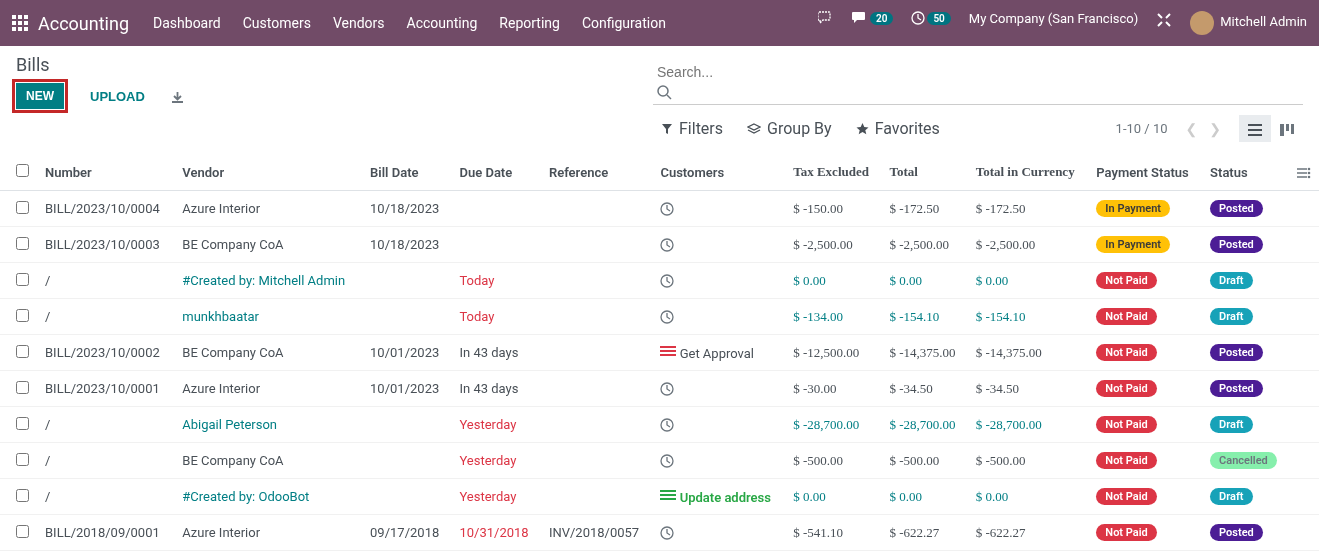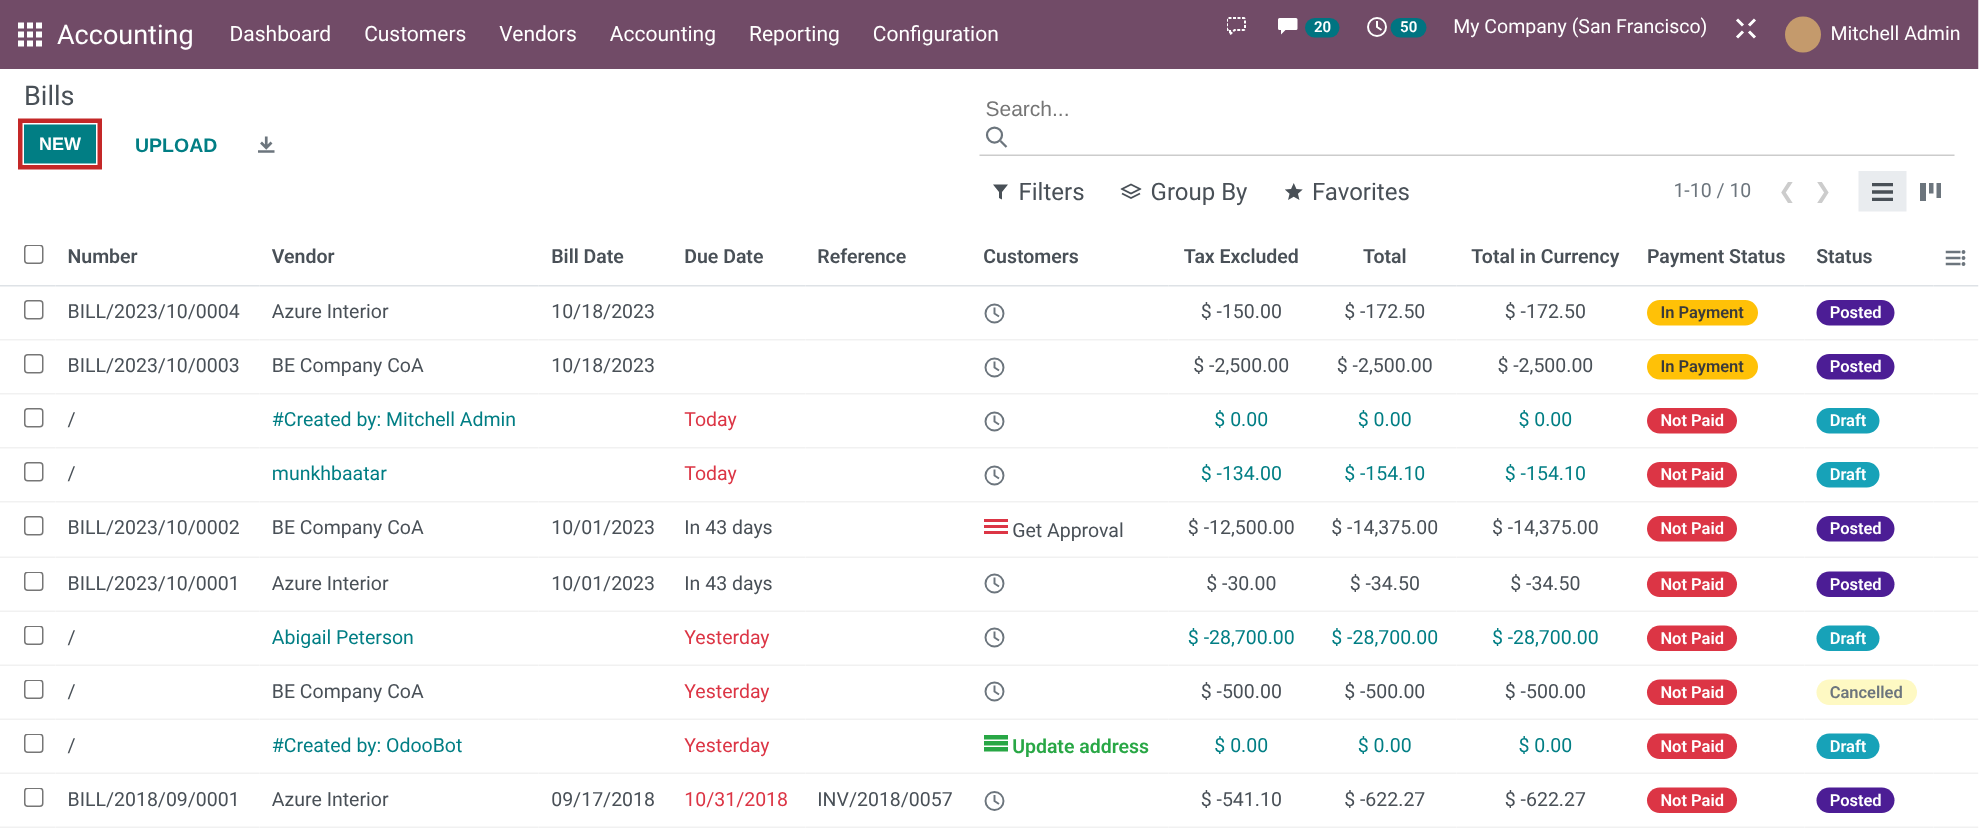--- a/index.html
+++ b/index.html
@@ -31,33 +31,33 @@
 .filter-btns { display: flex; gap: 24px; padding-left: 8px; }
 .filter-btn { color: #495057; cursor: pointer; display: flex; align-items: center; gap: 6px; font-size: 16px; }
 .pager-area { display: flex; align-items: center; gap: 14px; color: #6c757d; }
 .pager-arrows { display: flex; gap: 4px; }
 .pager-arrow { color: #ccc; cursor: pointer; padding: 4px; font-size: 14px; }
 .view-switch { display: flex; }
 .view-btn { padding: 6px 9px; cursor: pointer; color: #6c757d; }
 .view-btn.active { background: #e9ecef; }
 table { width: 100%; border-collapse: collapse; margin-top: 12px; }
 th { text-align: left; padding: 10px 8px; font-weight: 600; color: #495057; border-bottom: 1px solid #dee2e6; font-size: 13px; }
-th.num, td.num { text-align: center; }
+th.num, td.num { text-align: left; font-family: Liberation Serif, serif; }
 td { padding: 9px 8px; border-bottom: 1px solid #f1f1f1; font-size: 13px; color: #495057; }
 .chk-col { width: 30px; padding-left: 16px; }
 .link { color: #017e84; }
 .red { color: #dc3545; }
 .activity-icon { color: #6c757d; }
 .activity-green { color: #28a745; font-weight: 600; }
 .pill { display: inline-block; padding: 2px 9px; border-radius: 12px; font-size: 11px; font-weight: 600; color: #fff; }
 .pill-green { background: #4c1d95; }
 .pill-yellow { background: #ffc107; color: #3a3a3a; }
 .pill-red { background: #dc3545; }
 .pill-teal { background: #17a2b8; }
-.pill-gray { background: #fef9c3; color: #6c757d; }
+.pill-gray { background: #86efac; color: #6c757d; }
 .totals td { font-weight: 700; color: #212529; border: none; }
 .cog-col { width: 30px; text-align: center; color: #6c757d; }
 svg { display: inline-block; vertical-align: middle; }
 </style>
 </head>
 <body>
 
 <div class="topbar">
   <div class="apps-icon">
       <span></span>

